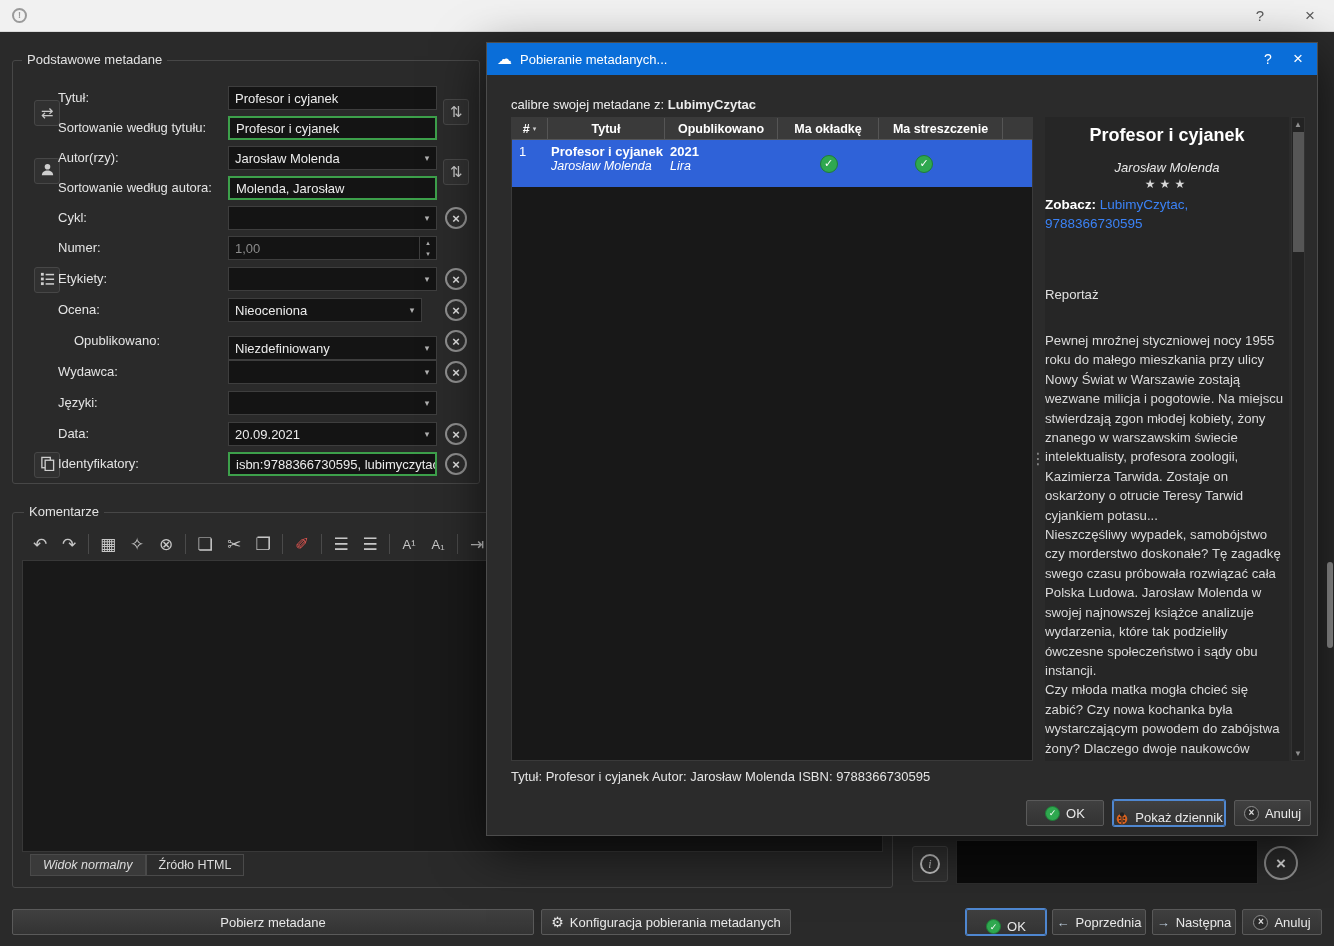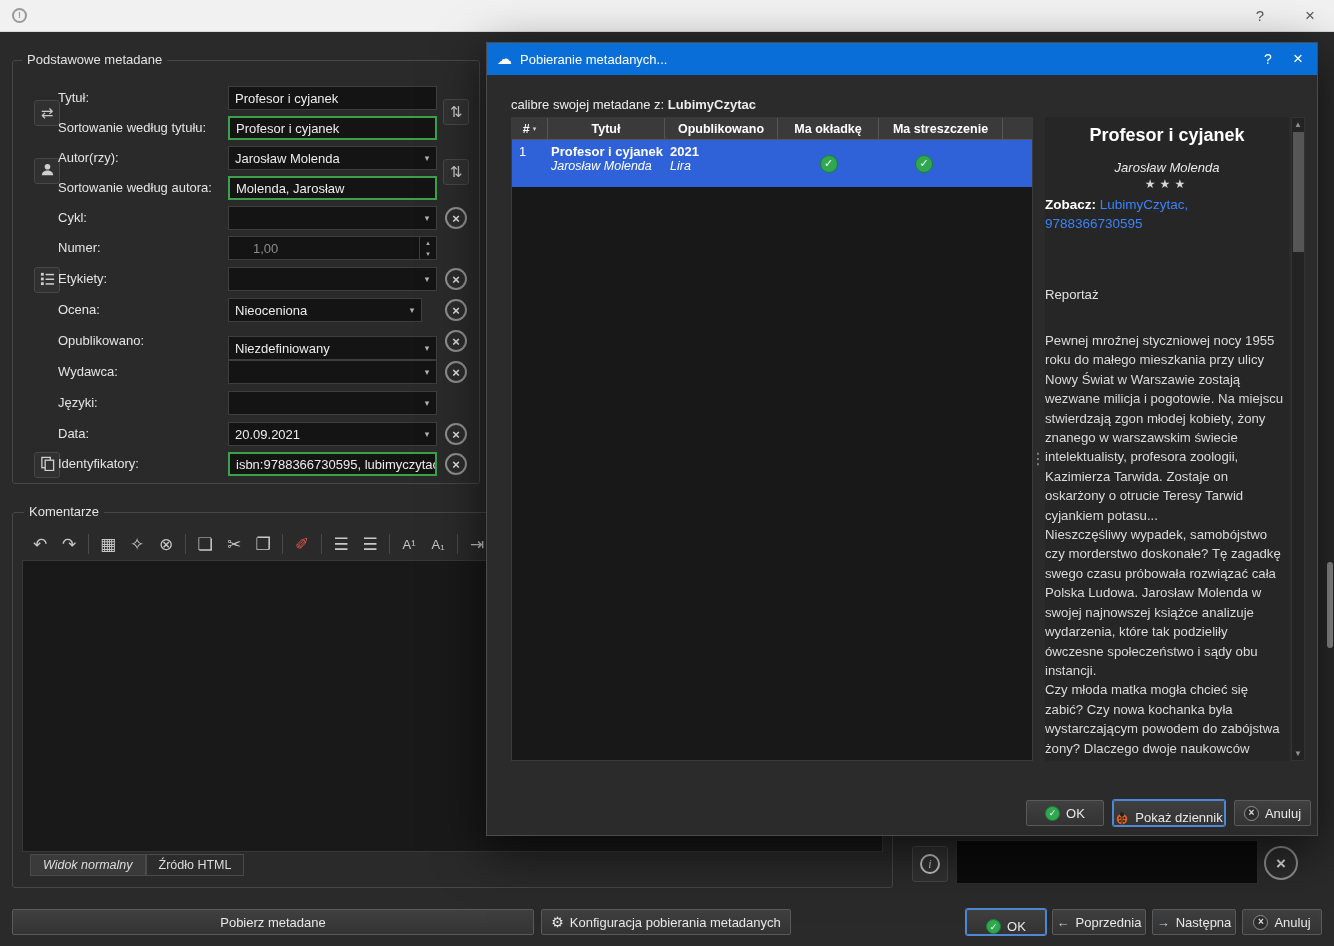--- a/index.html
+++ b/index.html
@@ -97,21 +97,21 @@
 </div>
 
 <div class="abs f-label" style="left:58px; top:86px;  width:166px;">Tytuł:</div>
 <div class="abs f-label" style="left:58px; top:116px; width:166px;">Sortowanie według tytułu:</div>
 <div class="abs f-label" style="left:58px; top:146px; width:166px;">Autor(rzy):</div>
 <div class="abs f-label" style="left:58px; top:176px; width:166px;">Sortowanie według autora:</div>
 <div class="abs f-label" style="left:58px; top:206px; width:166px;">Cykl:</div>
 <div class="abs f-label" style="left:58px; top:236px; width:166px;">Numer:</div>
 <div class="abs f-label" style="left:58px; top:267px; width:166px;">Etykiety:</div>
 <div class="abs f-label" style="left:58px; top:298px; width:166px;">Ocena:</div>
-<div class="abs f-label" style="left:58px; top:329px; width:166px;">Opublikowano:</div>
+<div class="abs f-label" style="left:74px; top:329px; width:166px;">Opublikowano:</div>
 <div class="abs f-label" style="left:58px; top:360px; width:166px;">Wydawca:</div>
 <div class="abs f-label" style="left:58px; top:391px; width:166px;">Języki:</div>
 <div class="abs f-label" style="left:58px; top:422px; width:166px;">Data:</div>
 <div class="abs f-label" style="left:58px; top:452px; width:166px;">Identyfikatory:</div>
 
 <div class="abs ctl" style="left:228px; top:86px; width:209px;">
   <span class="val">Profesor i cyjanek</span>
 </div>
 <div class="abs ctl green" style="left:228px; top:116px; width:209px;">
   <span class="val">Profesor i cyjanek</span>
@@ -120,21 +120,21 @@
   <span class="val">Jarosław Molenda</span>
   <span class="arrow-box">▾</span>
 </div>
 <div class="abs ctl green" style="left:228px; top:176px; width:209px;">
   <span class="val">Molenda, Jarosław</span>
 </div>
 <div class="abs ctl" style="left:228px; top:206px; width:209px;">
   <span class="val"></span>
   <span class="arrow-box">▾</span>
 </div>
-<div class="abs ctl" style="left:228px; top:236px; width:209px;padding-left:18px;">
+<div class="abs ctl" style="left:228px; top:236px; width:209px;">
   <span class="val muted">1,00</span>
   <span class="spin-box">
     <span>▴</span>
     <span>▾</span>
   </span>
 </div>
 <div class="abs ctl" style="left:228px; top:267px; width:209px;">
   <span class="val"></span>
   <span class="arrow-box">▾</span>
 </div>
@@ -305,20 +305,21 @@
       <div>Czy młoda matka mogła chcieć się zabić? Czy nowa kochanka była wystarczającym powodem do zabójstwa żony? Dlaczego dwoje naukowców trzymało w domu</div>
     </div>
   </div>
 
   <div class="abs scroll-track" style="left:804px; top:74px; width:14px; height:644px;">
     <div class="scroll-arrow">▲</div>
     <div class="scroll-thumb" style="position:absolute; left:1px; top:14px; width:11px; height:120px;"></div>
     <div class="scroll-arrow" style="position:absolute; bottom:0; width:100%;">▼</div>
   </div>
 
+  <div class="abs" style="left:24px; top:726px; font-size:13px; color:#e4e4e4;">Tytuł: Profesor i cyjanek Autor: Jarosław Molenda ISBN: 9788366730595</div>
 
   <div class="abs btn" style="left:539px; top:757px; width:78px; height:26px;">
     <span class="gcheck" style="width:15px;height:15px;font-size:9px;">✓</span>
     <span>OK</span>
   </div>
   <div class="abs btn focused" style="left:626px; top:757px; width:112px; height:26px;">
     <span style="display:flex;">
         <svg width="14" height="14" viewBox="0 0 14 14">
           <circle cx="7" cy="8" r="5.3" fill="#d8611f"></circle>
           <circle cx="7" cy="3.4" r="2.1" fill="#222"></circle>

